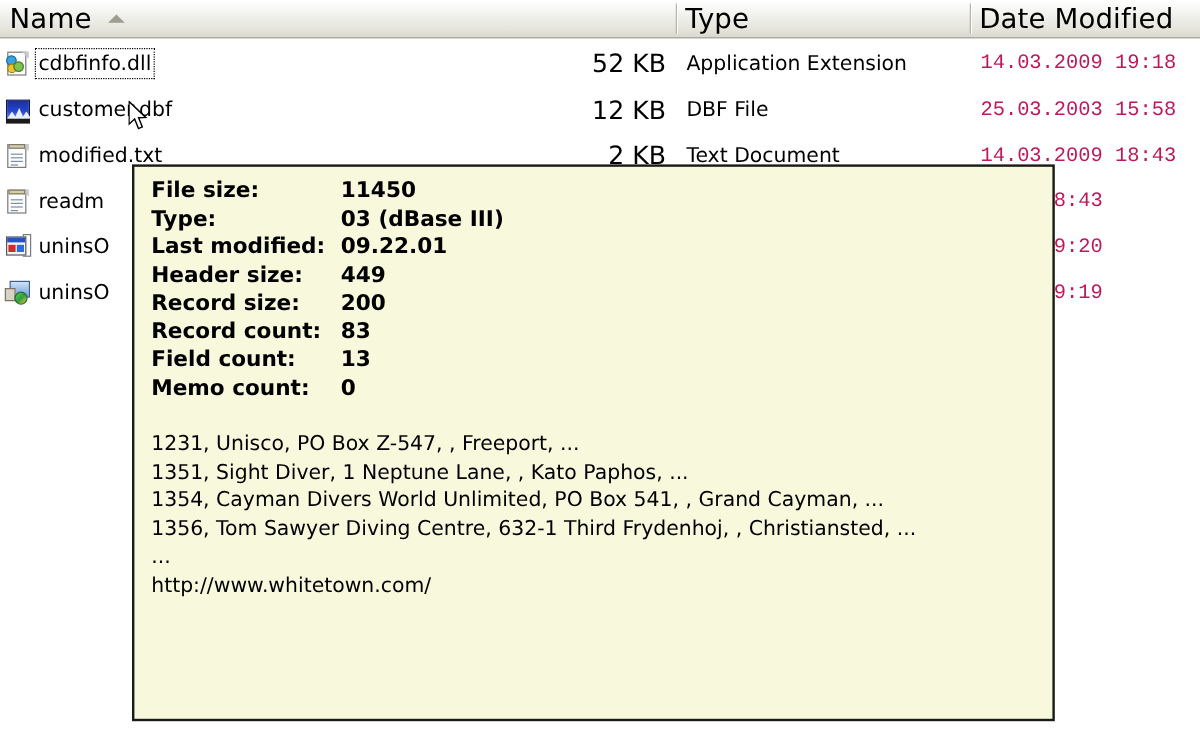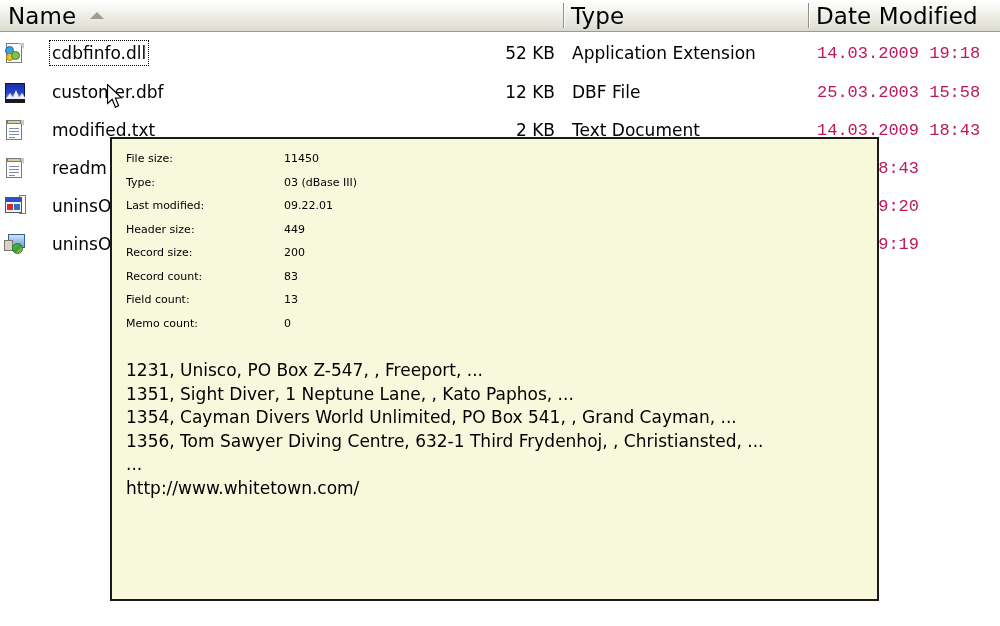--- a/index.html
+++ b/index.html
@@ -77,38 +77,37 @@
     left: 0;
     width: 1000px;
     height: 30px;
   }
   .cell-name {
     position: absolute;
     left: 4px; top: 0;
     height: 30px;
     display: flex;
     align-items: center;
-    gap: 20px;
   }
   .cell-name .label {
     font-size: 17px;
     color: #000;
     margin-left: 6px;
     white-space: nowrap;
   }
   .focus-rect .label {
     outline: 1px dotted #000;
     outline-offset: 2px;
   }
   .cell-size {
     position: absolute;
     top: 0; height: 30px;
     left: 373px; width: 182px;
     display: flex; align-items: center; justify-content: flex-end;
-    font-size: 17px; color: #000;
+    font-size: 21px; color: #000;
     white-space: nowrap;
   }
   .cell-type {
     position: absolute;
     top: 0; height: 30px;
     left: 572px;
     display: flex; align-items: center;
     font-size: 17px; color: #000;
     white-space: nowrap;
   }
@@ -264,24 +263,25 @@
     font-size: 17px;
     color: #000;
     line-height: 23.5px;
     overflow: hidden;
   }
   .tip-table {
     border-collapse: collapse;
   }
   .tip-table td {
     padding: 0;
-    font-size: 11px;
+    font-size: 18px;
     line-height: 23.5px;
     white-space: nowrap;
     vertical-align: top;
+    font-weight: bold;
   }
   .tip-table td.k { width: 158px; }
   .tip-gap { height: 24px; }
   .tip-line {
     white-space: nowrap;
     font-size: 17px;
     line-height: 23.5px;
   }
   .tip-url { margin-top: 0px; }
 

